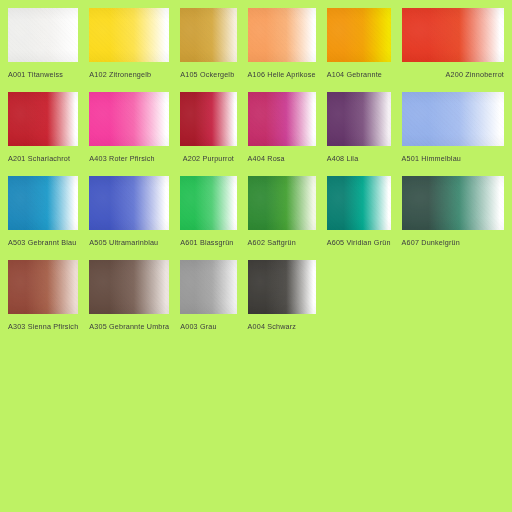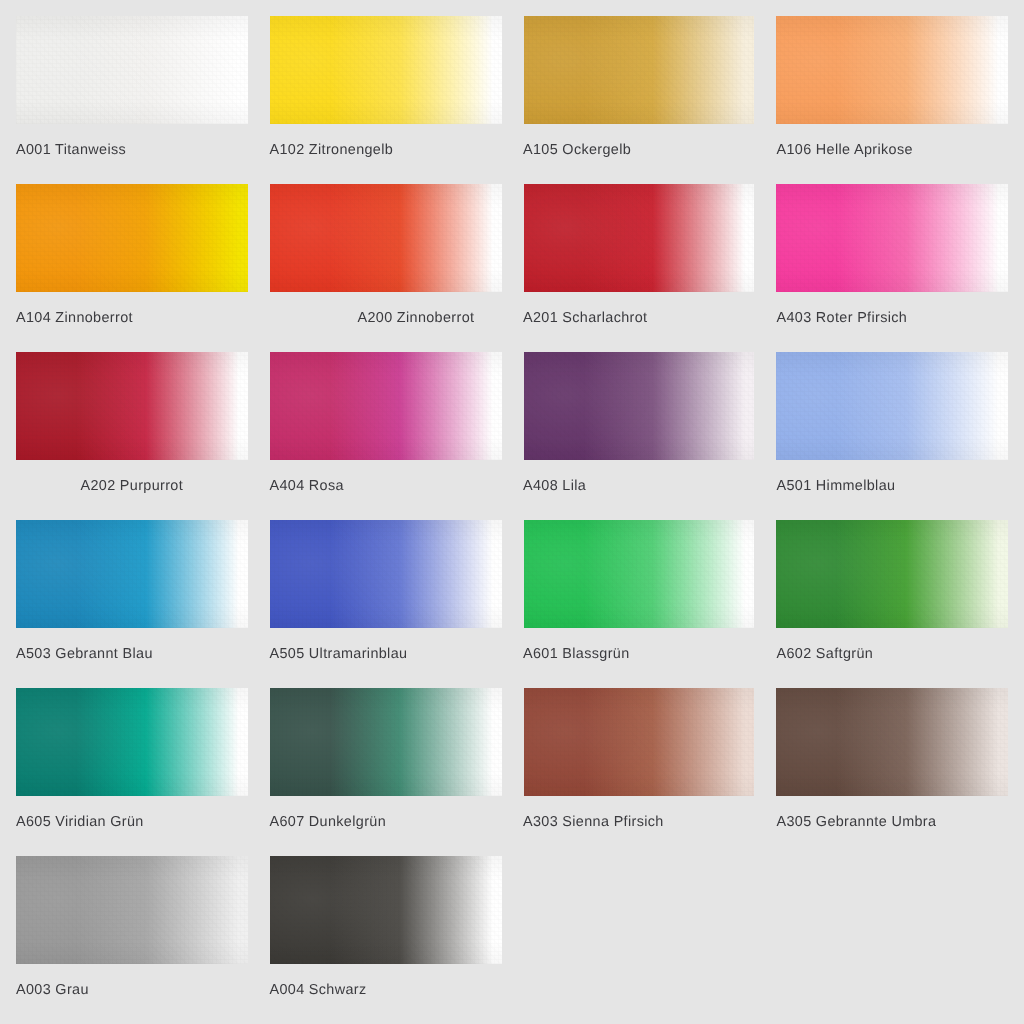--- a/index.html
+++ b/index.html
@@ -77,21 +77,21 @@
     line-height: 9px;
     letter-spacing: 0.18px;
     color: #3b3b3f;
     white-space: nowrap;
     font-family: "Liberation Sans", sans-serif;
   }
 </style>
 </head>
 <body>
 
-<div id="swatch-grid" style="background: #e5e5e5; grid-template-columns: repeat(4, 1fr); grid-template-rows: repeat(6, 1fr);">
+<div id="swatch-grid" style="background: #bef264; grid-template-columns: repeat(6, 1fr); grid-template-rows: repeat(6, 1fr);">
     <div class="swatch-cell">
       <div class="swatch-chip">
         <div class="swatch-gradient" style="background: linear-gradient(90deg, rgb(238, 238, 236) 0%, rgb(238, 238, 236) 26%, rgb(243, 242, 240) 56%, rgb(255, 255, 255) 96%, rgb(255, 255, 255) 100%);"></div>
         <div class="swatch-texture"></div>
         <div class="swatch-sheen"></div>
       </div>
       <div class="swatch-label" style="color: rgb(59, 59, 63);">A001 Titanweiss</div>
     </div>
     <div class="swatch-cell">
       <div class="swatch-chip">
@@ -116,21 +116,21 @@
         <div class="swatch-sheen"></div>
       </div>
       <div class="swatch-label" style="color: rgb(59, 59, 63);">A106 Helle Aprikose</div>
     </div>
     <div class="swatch-cell">
       <div class="swatch-chip">
         <div class="swatch-gradient" style="background: linear-gradient(90deg, rgb(242, 145, 0) 0%, rgb(242, 145, 0) 26%, rgb(242, 160, 0) 56%, rgb(244, 228, 0) 96%, rgb(244, 228, 0) 100%);"></div>
         <div class="swatch-texture"></div>
         <div class="swatch-sheen"></div>
       </div>
-      <div class="swatch-label" style="color: rgb(59, 59, 63);">A104 Zinnoberrot</div>
+      <div class="swatch-label" style="color: rgb(59, 59, 63);">A104 Gebrannte</div>
     </div>
     <div class="swatch-cell">
       <div class="swatch-chip">
         <div class="swatch-gradient" style="background: linear-gradient(90deg, rgb(228, 48, 26) 0%, rgb(228, 48, 26) 26%, rgb(232, 71, 38) 56%, rgb(255, 255, 255) 96%, rgb(255, 255, 255) 100%);"></div>
         <div class="swatch-texture"></div>
         <div class="swatch-sheen"></div>
       </div>
       <div class="swatch-label" style="color: rgb(59, 59, 63); padding-left: 44px;">A200 Zinnoberrot</div>
     </div>
     <div class="swatch-cell">

